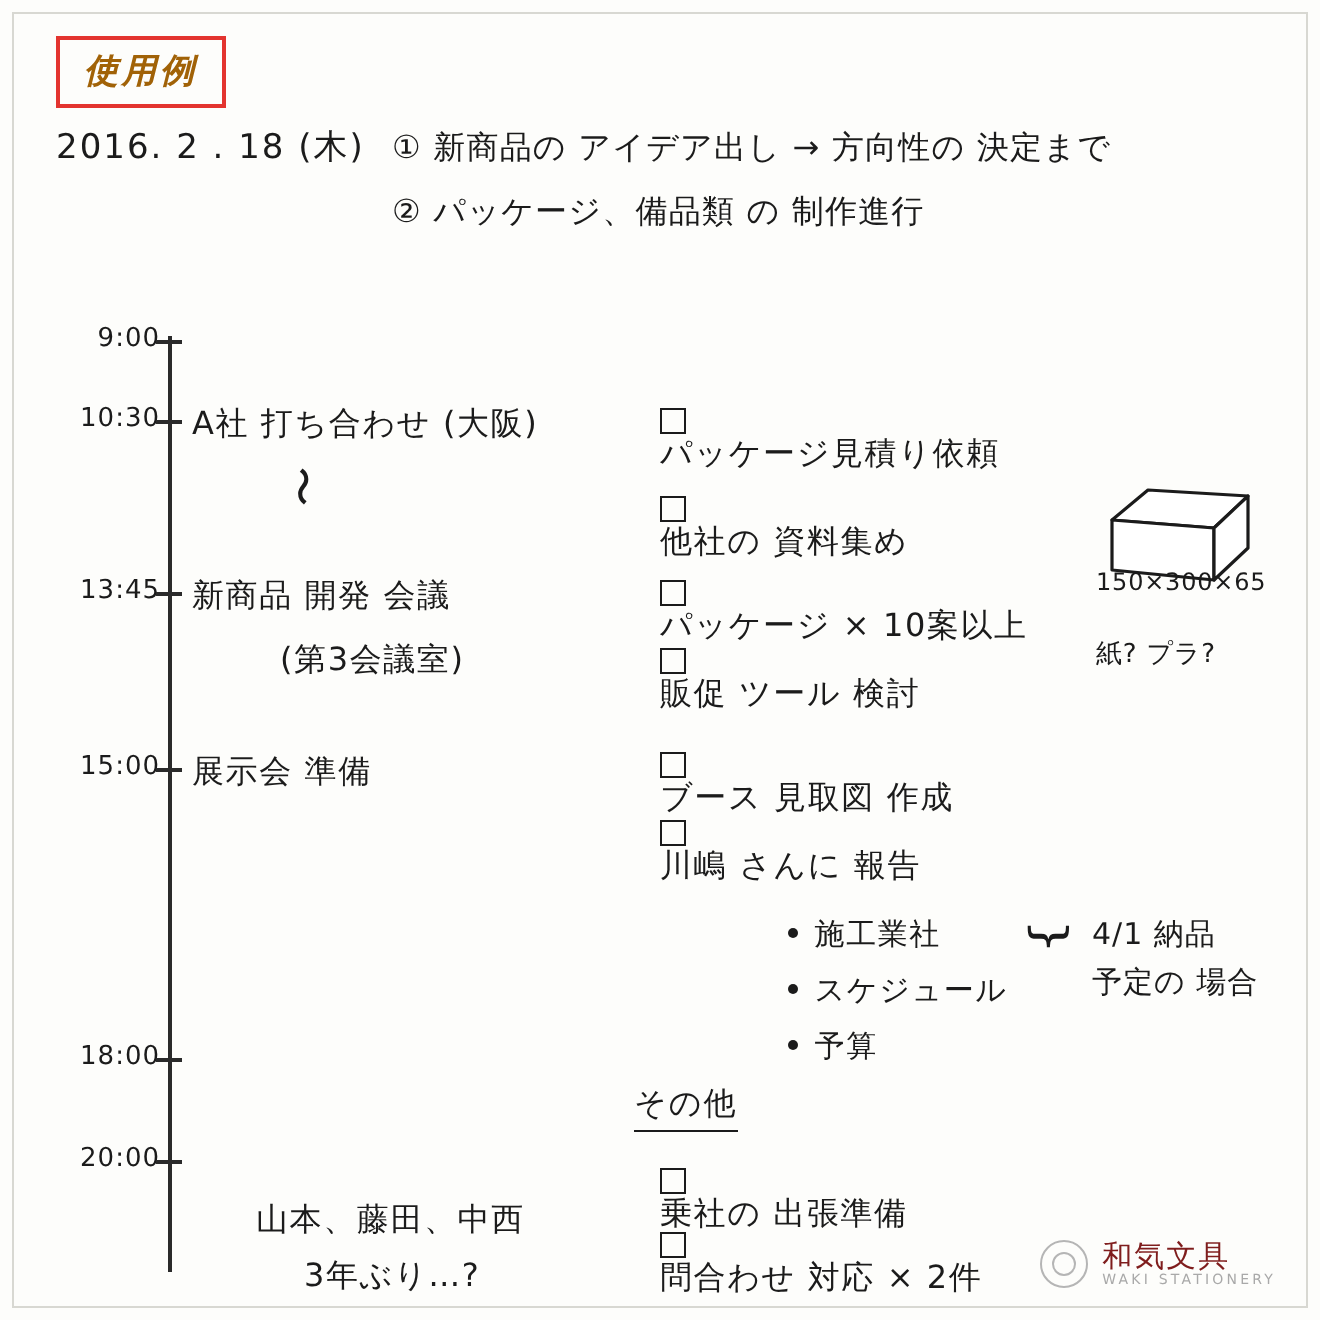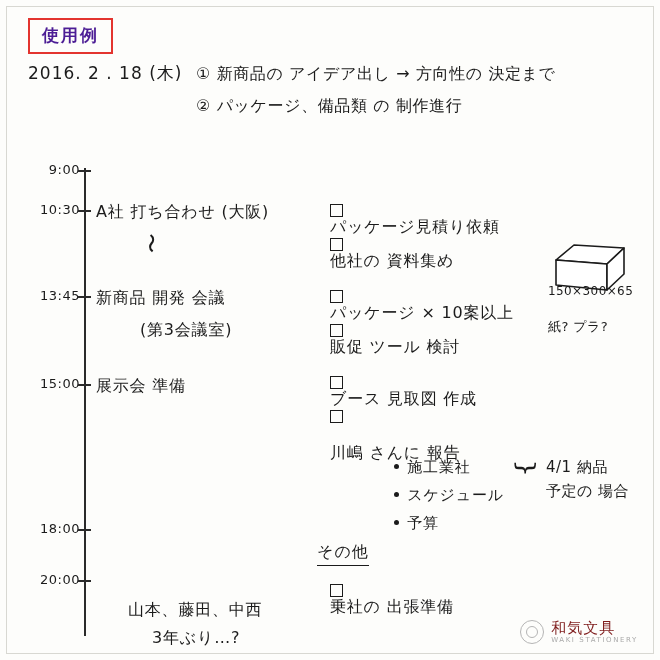--- a/index.html
+++ b/index.html
@@ -38,26 +38,27 @@
     letter-spacing: 0.5px;
     white-space: pre;
   }
 
   
   #title-badge {
     position: absolute;
     left: 28px;
     top: 18px;
     border: 2px solid #e3342f;
-    color: #4c1d95;
+    color: #a16207;
     font-size: 17px;
     font-weight: bold;
     padding: 4px 12px 5px 12px;
     letter-spacing: 2px;
     box-sizing: border-box;
+    font-style: italic;
   }
 
   
   #header-date {
     position: absolute;
     left: 28px;
     top: 62px;
     font-size: 17px;
     letter-spacing: 1px;
   }
@@ -283,37 +284,37 @@
   <div class="hand entry" style="top:288px;">新商品 開発 会議</div>
   <div class="hand entry-sub" style="left:140px; top:320px;">(第3会議室)</div>
   <div class="hand entry" style="top:376px;">展示会 準備</div>
   <div class="hand entry-sub" style="left:128px; top:600px;">山本、藤田、中西</div>
   <div class="hand entry-sub" style="left:152px; top:628px;">3年ぶり…?</div>
 
   <div class="hand check-item" style="left:330px; top:200px;">
     <span class="box"></span>
     <span>パッケージ見積り依頼</span>
   </div>
-  <div class="hand check-item" style="left:330px; top:234px;">
+  <div class="hand check-item" style="left:330px; top:244px;">
     <span class="box"></span>
     <span>他社の 資料集め</span>
   </div>
   <div class="hand check-item" style="left:330px; top:286px;">
     <span class="box"></span>
     <span>パッケージ × 10案以上</span>
   </div>
   <div class="hand check-item" style="left:330px; top:372px;">
     <span class="box"></span>
     <span>ブース 見取図 作成</span>
   </div>
   <div class="hand check-item" style="left:330px; top:320px;">
     <span class="box"></span>
     <span>販促 ツール 検討</span>
   </div>
-  <div class="hand check-item" style="left:330px; top:406px;gap:20px;">
+  <div class="hand check-item" style="left:330px; top:406px;">
     <span class="box"></span>
     <span>川嶋 さんに 報告</span>
   </div>
 
   <div class="hand bullet-item" style="left:372px; top:440px;">
     <span class="bullet-dot"></span><span>施工業社</span>
   </div>
   <div class="hand bullet-item" style="left:372px; top:468px;">
     <span class="bullet-dot"></span><span>スケジュール</span>
   </div>
@@ -331,20 +332,24 @@
     <polygon points="55,24 72,8 72,34 55,50" fill="#ffffff" stroke="#1b1b1b" stroke-width="1.6" stroke-linejoin="round"></polygon>
   </svg>
   <div id="box-dims" class="hand">150×300×65</div>
   <div id="box-material" class="hand">紙? プラ?</div>
 
   <div id="other-heading" class="hand">その他</div>
   <div class="hand check-item" style="left:330px; top:580px;">
     <span class="box"></span>
     <span>乗社の 出張準備</span>
   </div>
+  <div class="hand check-item" style="left:330px; top:612px;">
+    <span class="box"></span>
+    <span>問合わせ 対応 × 2件</span>
+  </div>
 
   <div id="footer-logo">
     <div id="logo-mark"></div>
     <div>
       <div id="logo-text-main">和気文具</div>
       <div id="logo-text-sub">WAKI STATIONERY</div>
     </div>
   </div>
 </div>
 

